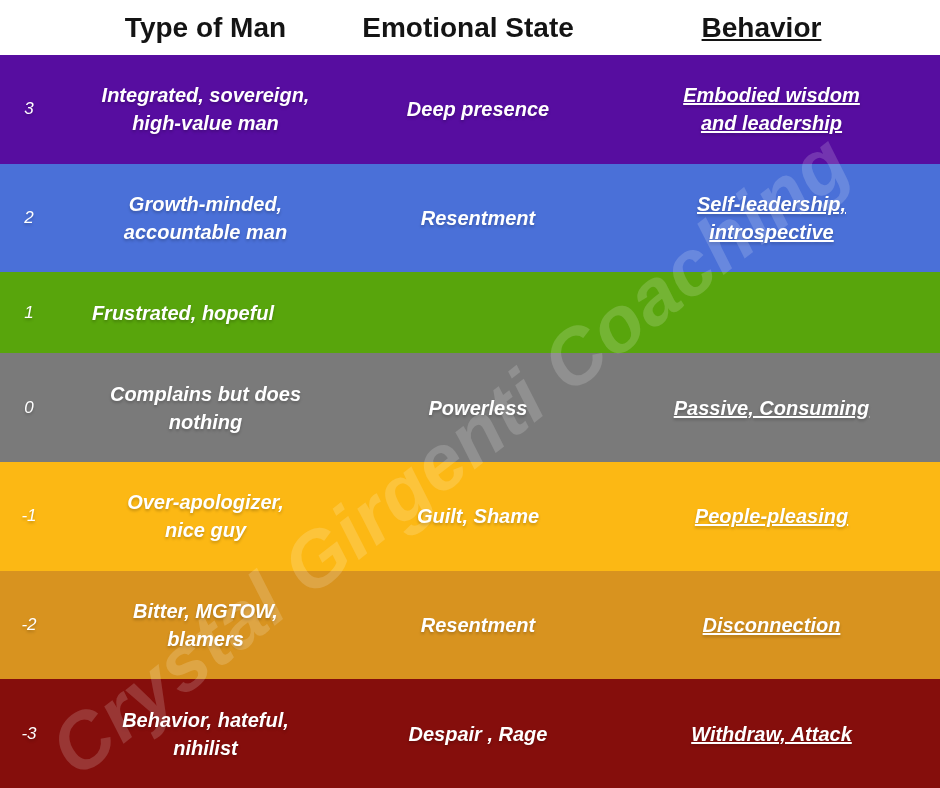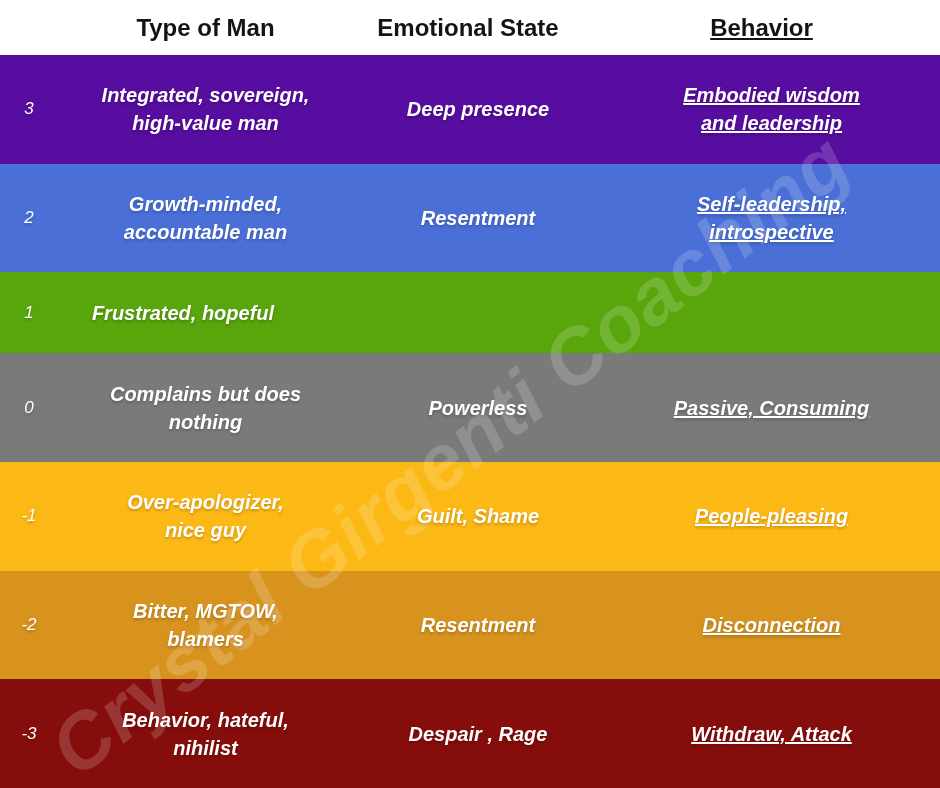--- a/index.html
+++ b/index.html
@@ -15,21 +15,21 @@
     display: flex; flex-direction: column;
     background: #ffffff;
     overflow: hidden;
   }
   .hdr-row {
     height: 55px; flex: 0 0 55px;
     display: flex; align-items: center;
     background: #ffffff;
     color: #141414;
     font-weight: 700;
-    font-size: 24px;
+    font-size: 28px;
   }
   .t-row {
     flex: 1 1 auto;
     display: flex; align-items: center;
     color: #ffffff;
     font-weight: 700;
     font-style: italic;
     font-size: 20px;
     line-height: 1.4;
     text-shadow: 0 2px 3px rgba(0,0,0,0.22);

